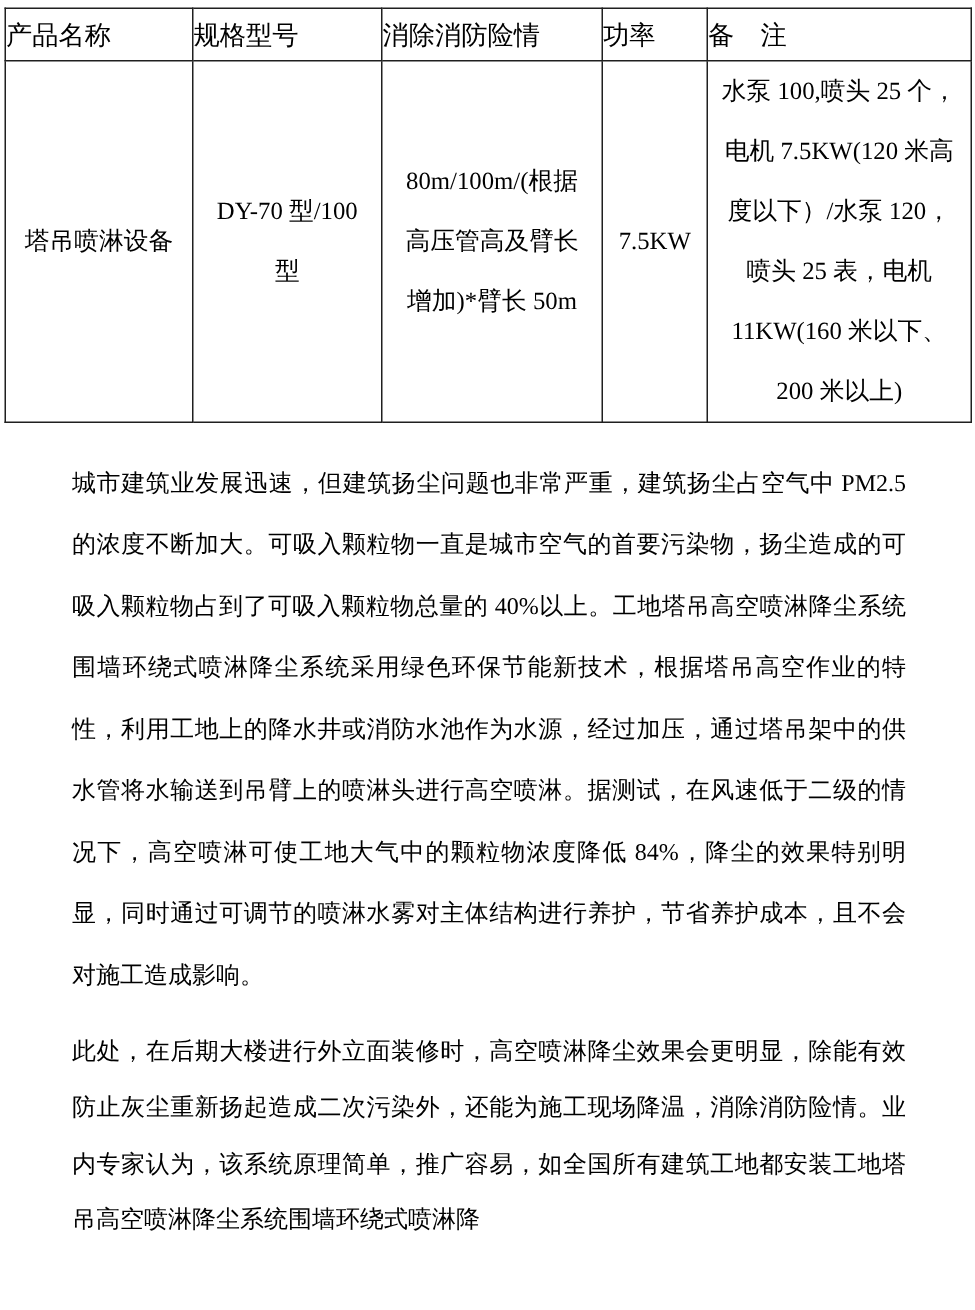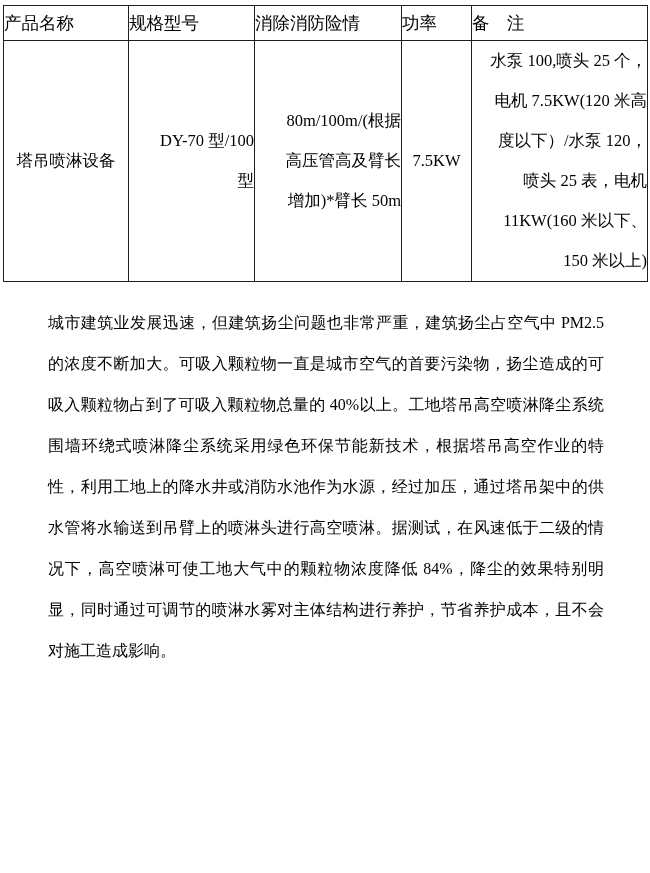--- a/index.html
+++ b/index.html
@@ -48,21 +48,21 @@
   .th-pipe    { padding-left: 6px; }
   .th-power   { text-align: right; }
   .th-note    { padding-left: 24px; font-family: Liberation Serif, serif; }
 
   .spec-table tbody td {
     height: 235px;
     font-size: 16.5px;
     text-align: center;
     line-height: 40px;
   }
-  .cell-line { text-align: right; white-space: nowrap; }
+  .cell-line { text-align: center; white-space: nowrap; }
   td.c-note { line-height: 39.5px; }
   td.c-pipe .cell-line, td.c-model .cell-line { line-height: 40px; }
 
   
   .body-text {
     margin: 19.5px 46px 0 48px;
     text-align: justify;
     text-justify: inter-ideograph;
     font-size: 16px;
     letter-spacing: 0;
@@ -105,23 +105,24 @@
           <div class="cell-line">高压管高及臂长</div>
           <div class="cell-line">增加)*臂长 50m</div>
         </td>
         <td class="c-power">7.5KW</td>
         <td class="c-note">
           <div class="cell-line">水泵 100,喷头 25 个，</div>
           <div class="cell-line">电机 7.5KW(120 米高</div>
           <div class="cell-line">度以下）/水泵 120，</div>
           <div class="cell-line">喷头 25 表，电机</div>
           <div class="cell-line">11KW(160 米以下、</div>
-          <div class="cell-line">150 米以上)</div>
+          <div class="cell-line">200 米以上)</div>
         </td>
       </tr>
     </tbody>
   </table>
 
   <div class="body-text">
     <p class="para-1">城市建筑业发展迅速，但建筑扬尘问题也非常严重，建筑扬尘占空气中 PM2.5 的浓度不断加大。可吸入颗粒物一直是城市空气的首要污染物，扬尘造成的可吸入颗粒物占到了可吸入颗粒物总量的 40%以上。工地塔吊高空喷淋降尘系统围墙环绕式喷淋降尘系统采用绿色环保节能新技术，根据塔吊高空作业的特性，利用工地上的降水井或消防水池作为水源，经过加压，通过塔吊架中的供水管将水输送到吊臂上的喷淋头进行高空喷淋。据测试，在风速低于二级的情况下，高空喷淋可使工地大气中的颗粒物浓度降低 84%，降尘的效果特别明显，同时通过可调节的喷淋水雾对主体结构进行养护，节省养护成本，且不会对施工造成影响。</p>
+    <p class="para-2">此处，在后期大楼进行外立面装修时，高空喷淋降尘效果会更明显，除能有效防止灰尘重新扬起造成二次污染外，还能为施工现场降温，消除消防险情。业内专家认为，该系统原理简单，推广容易，如全国所有建筑工地都安装工地塔吊高空喷淋降尘系统围墙环绕式喷淋降</p>
   </div>
 
 </div>
 
 </body></html>

